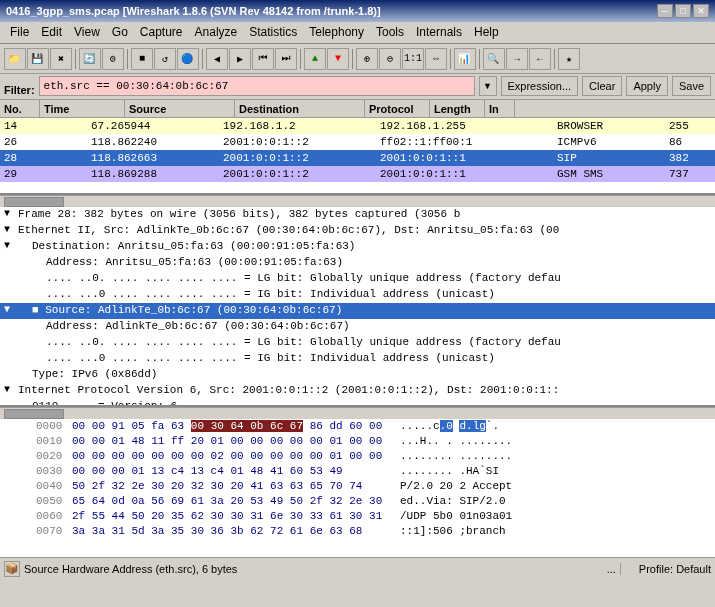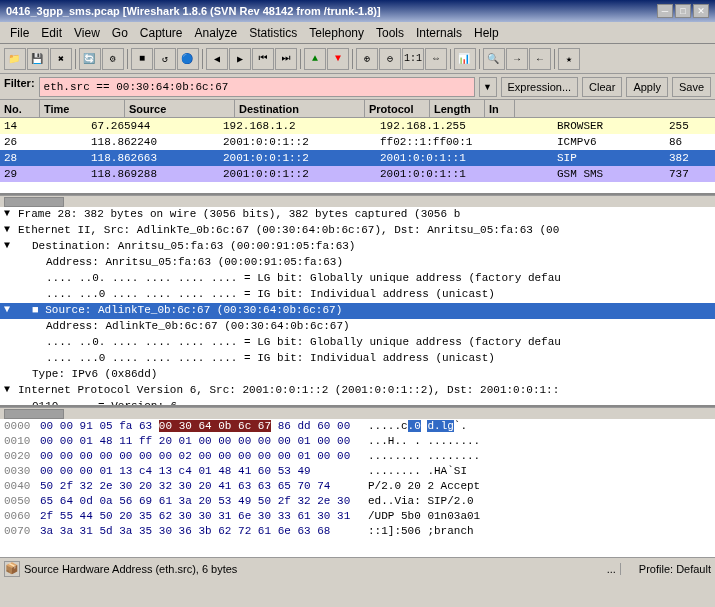--- a/index.html
+++ b/index.html
@@ -42,21 +42,21 @@
       justify-content: center;
       cursor: pointer;
       font-family: Arial;
     }
 
     
     .menu-bar {
       background: #d4d0c8;
       border-bottom: 1px solid #888;
       display: flex;
-      align-items: center;
+      align-items: flex-end;
       padding: 2px 4px;
       height: 22px;
       font-family: Arial, sans-serif;
       font-size: 12px;
     }
     .menu-item {
       padding: 2px 6px;
       cursor: pointer;
       white-space: nowrap;
     }
@@ -89,21 +89,21 @@
       background: #888;
       margin: 0 2px;
     }
 
     
     .filter-bar {
       background: #d4d0c8;
       border-bottom: 1px solid #999;
       padding: 3px 4px;
       display: flex;
-      align-items: flex-start;
+      align-items: flex-end;
       gap: 4px;
       height: 26px;
       font-family: Arial, sans-serif;
       font-size: 11px;
     }
     .filter-label {
       font-weight: bold;
       white-space: nowrap;
     }
     .filter-input {
@@ -217,20 +217,21 @@
       text-overflow: ellipsis;
     }
 
     
     .hex-pane {
       background: white;
       height: 160px;
       overflow-y: auto;
       font-family: 'Courier New', monospace;
       font-size: 11px;
+      padding-left: 32px;
     }
     .hex-row {
       display: flex;
       padding: 1px 4px;
       min-height: 15px;
       white-space: nowrap;
     }
     .hex-offset {
       color: #808080;
       width: 36px;

